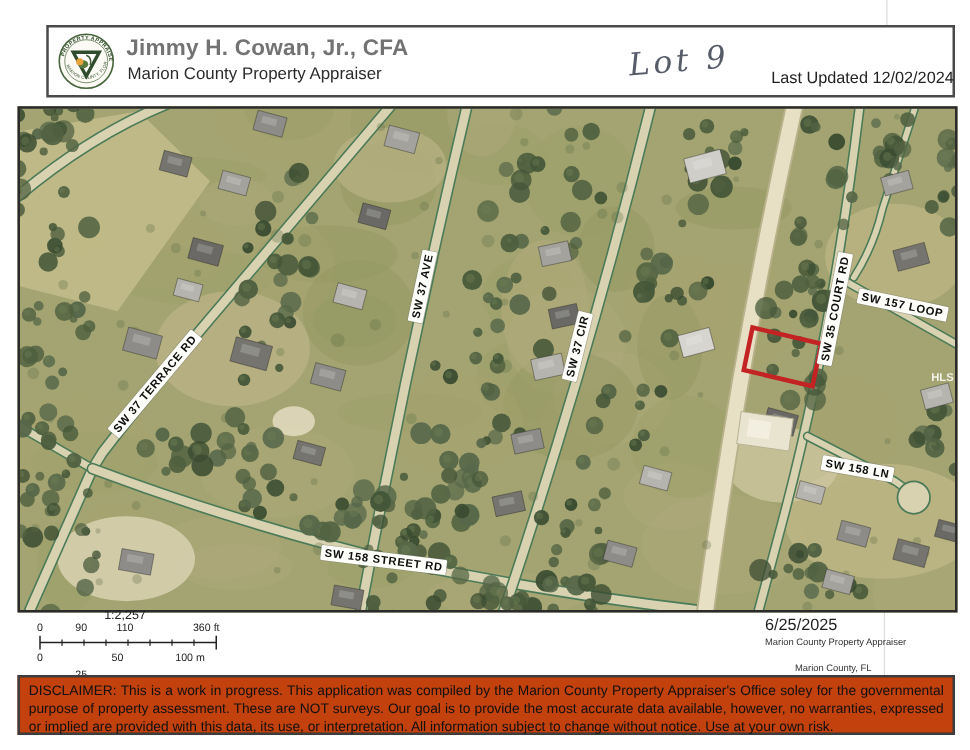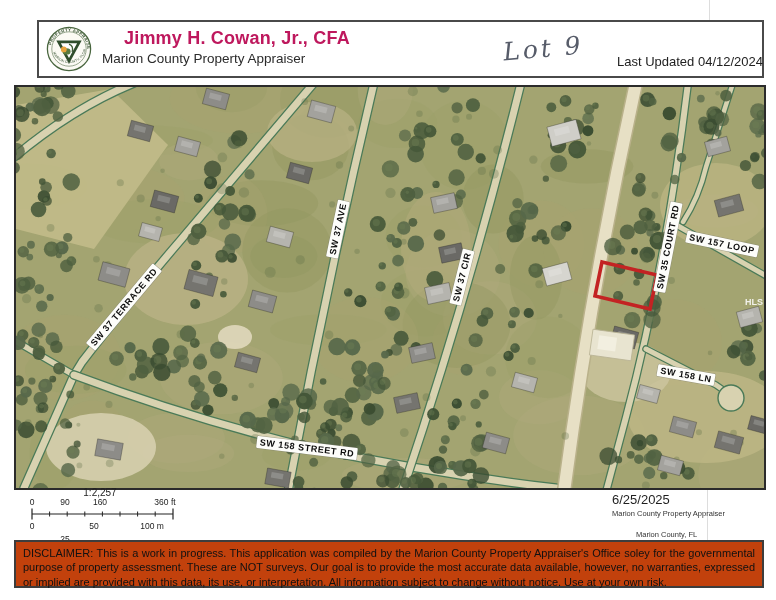--- a/index.html
+++ b/index.html
@@ -2,21 +2,21 @@
 <html><head>
 <meta charset="utf-8">
 <style>
   html,body{margin:0;padding:0;background:#fff;}
   body{width:776px;height:600px;position:relative;overflow:hidden;
        font-family:"Liberation Sans",sans-serif;color:#1a1a1a;}
   
   .header-box{position:absolute;left:37px;top:20px;width:723px;height:54px;
        border:2px solid #4a4a4a;background:#fff;}
   .logo{position:absolute;left:6px;top:3px;}
-  .hdr-title{position:absolute;left:62px;top:6px;font-size:18px;font-weight:bold;color:#be185d;letter-spacing:.2px;margin-left:23px;}
+  .hdr-title{position:absolute;left:62px;top:6px;font-size:18px;font-weight:bold;color:#737373;letter-spacing:.2px;}
   .hdr-sub{position:absolute;left:63px;top:29px;font-size:13.5px;color:#2b2b2b;}
   .hand-note{position:absolute;left:503px;top:34px;font-family:"DejaVu Serif",serif;
        font-style:italic;font-size:25px;color:#3a4050;transform:rotate(-5deg);letter-spacing:3px;opacity:.85;}
   .last-updated{position:absolute;left:617px;top:54px;font-size:13px;color:#222;}
   
   .map-wrap{position:absolute;left:14px;top:85px;width:748px;height:401px;
        border:2px solid #2b2b2b;box-sizing:content-box;overflow:hidden;background:#a3a471;}
   .map-wrap svg{position:absolute;left:0;top:0;}
   .street-label{position:absolute;background:#fdfdfa;color:#0d0d0d;font-size:9px;font-weight:bold;
        letter-spacing:.6px;padding:1px 3px;white-space:nowrap;border-radius:1px;
@@ -56,21 +56,21 @@
       <polygon points="17,21 43,21 30,45" fill="#ffffff" stroke="#2f4d2c" stroke-width="3.4"></polygon>
       <ellipse cx="27" cy="33" rx="5" ry="4" fill="#5a7a3f"></ellipse>
       <circle cx="23.5" cy="30.5" r="3.6" fill="#e8a33d"></circle>
       <path d="M 30,24 q 6,2 4,10" stroke="#3c5a33" stroke-width="1.6" fill="none"></path>
     </svg>
   </div>
   <div class="hdr-title">Jimmy H. Cowan, Jr., CFA</div>
   <div class="hdr-sub">Marion County Property Appraiser</div>
 </div>
 <div class="hand-note">Lot 9</div>
-<div class="last-updated">Last Updated 04/12/2024</div>
+<div class="last-updated">Last Updated 12/02/2024</div>
 <div class="scan-line" style="left:709px;top:0;height:20px;"></div>
 <div class="scan-line" style="left:707px;top:488px;height:100px;"></div>
 
 <div class="map-wrap">
   <svg id="map-svg" width="748" height="401" viewBox="0 0 748 401">
     <rect x="0" y="0" width="748" height="401" fill="#a3a471"></rect>
     <g id="g-mottle">
         <ellipse cx="160.28917951881886" cy="351.205988853937" rx="48.59530186513439" ry="25.30674773035571" fill="#b0aa7c" opacity="0.4"></ellipse>
         <ellipse cx="407.6078774444759" cy="149.45404555718414" rx="37.99998705042526" ry="31.045445257332176" fill="#9aa069" opacity="0.4"></ellipse>
         <ellipse cx="295.4350673034787" cy="51.45568022294901" rx="44.27777122007683" ry="23.508771441411227" fill="#a8a371" opacity="0.4"></ellipse>
@@ -843,21 +843,21 @@
   <div class="street-label" style="left:652px;top:160px;transform:translate(-50%,-50%) rotate(-79deg);">SW 35 COURT RD</div>
   <div class="street-label" style="left:706px;top:157px;transform:translate(-50%,-50%) rotate(12deg);">SW 157 LOOP</div>
   <div class="street-label" style="left:670px;top:288px;transform:translate(-50%,-50%) rotate(10deg);">SW 158 LN</div>
   <div class="street-label" style="left:291px;top:361px;transform:translate(-50%,-50%) rotate(7deg);">SW 158 STREET RD</div>
 </div>
 
 <div class="footer">
   <span class="ratio" style="left:86px;top:1px;">1:2,257</span>
   <span class="scale-num" style="left:18px;top:11px;">0</span>
   <span class="scale-num" style="left:51px;top:11px;">90</span>
-  <span class="scale-num" style="left:86px;top:11px;">160</span>
+  <span class="scale-num" style="left:86px;top:11px;">110</span>
   <span class="scale-num" style="left:151px;top:11px;">360 ft</span>
   <svg width="170" height="14" style="position:absolute;left:0;top:21px;">
     <line x1="18" y1="7" x2="159" y2="7" stroke="#222" stroke-width="1.2"></line>
     <line x1="18" y1="1.5" x2="18" y2="12.5" stroke="#222" stroke-width="1.2"></line>
     <line x1="159" y1="1.5" x2="159" y2="12.5" stroke="#222" stroke-width="1.2"></line>
     <g stroke="#222" stroke-width="1">
       <line x1="35.6" y1="4.5" x2="35.6" y2="9.5"></line>
         <line x1="53.2" y1="4.5" x2="53.2" y2="9.5"></line>
       <line x1="70.8" y1="4.5" x2="70.8" y2="9.5"></line>
         <line x1="88.4" y1="4.5" x2="88.4" y2="9.5"></line>

